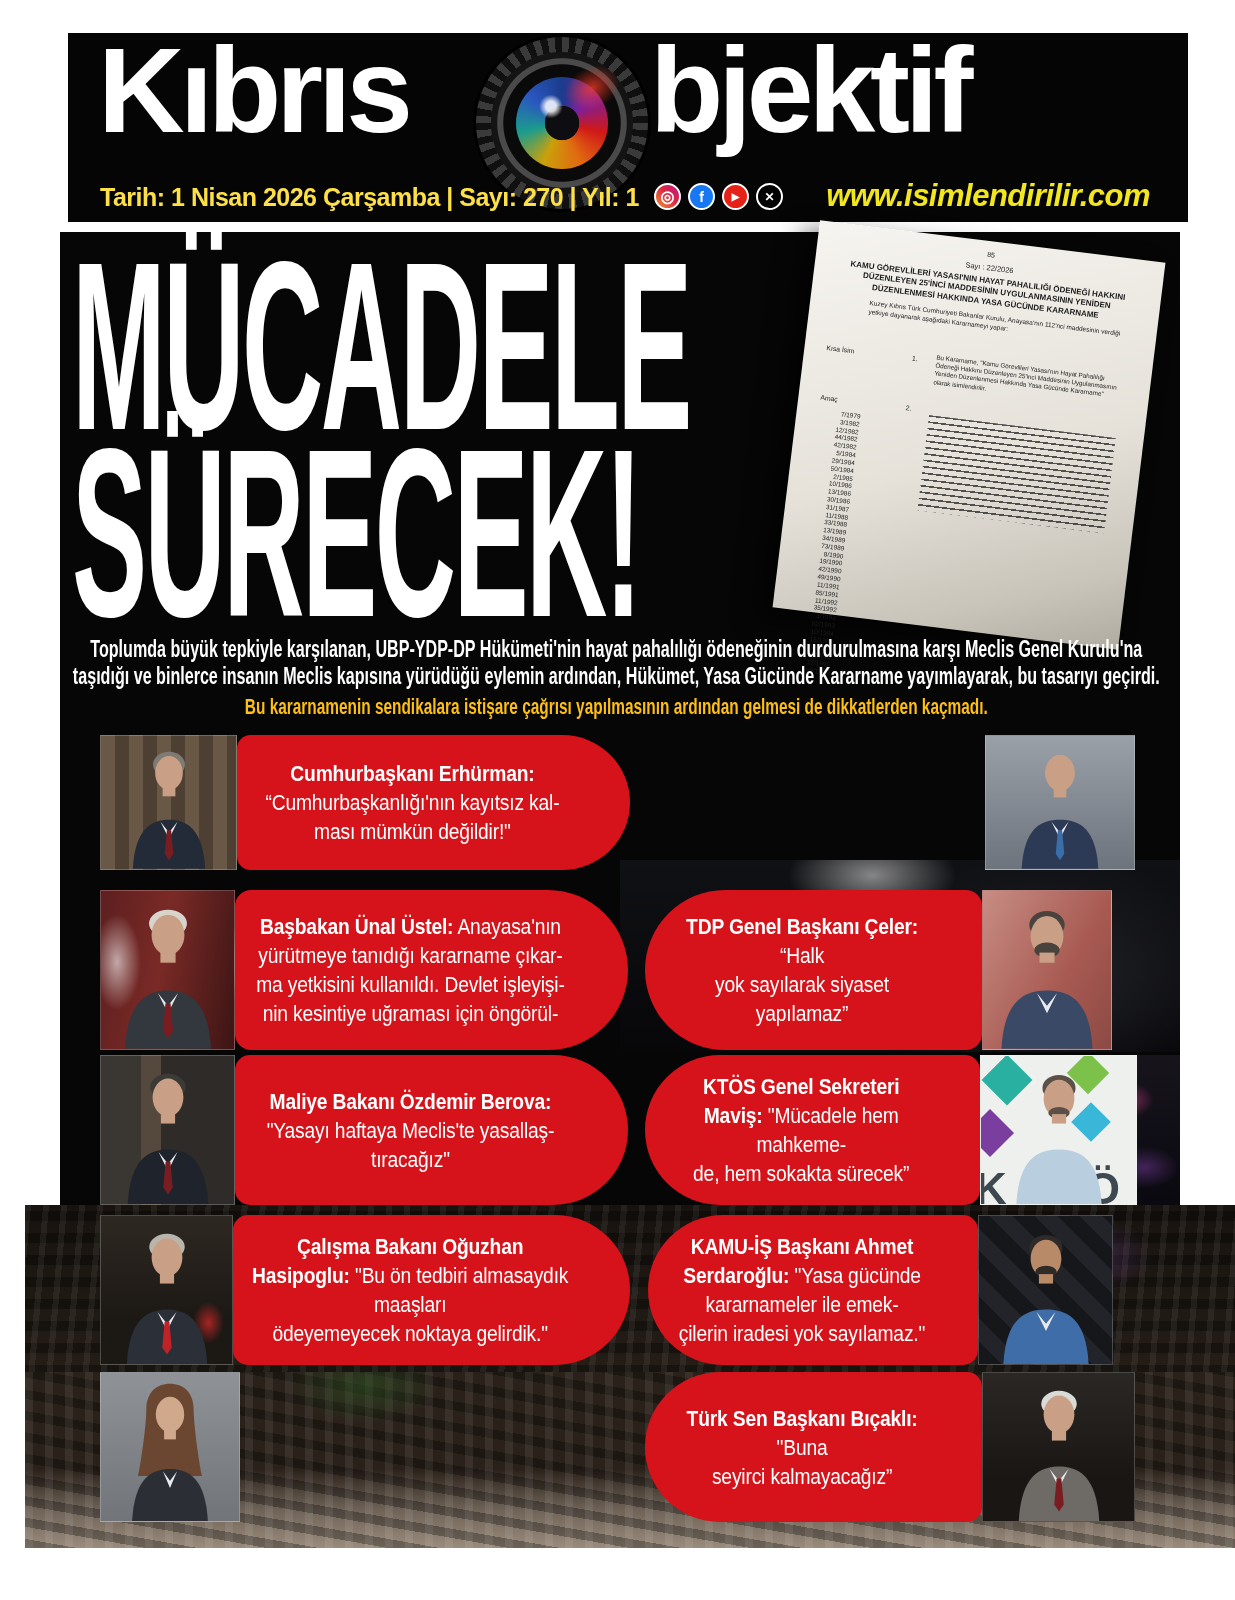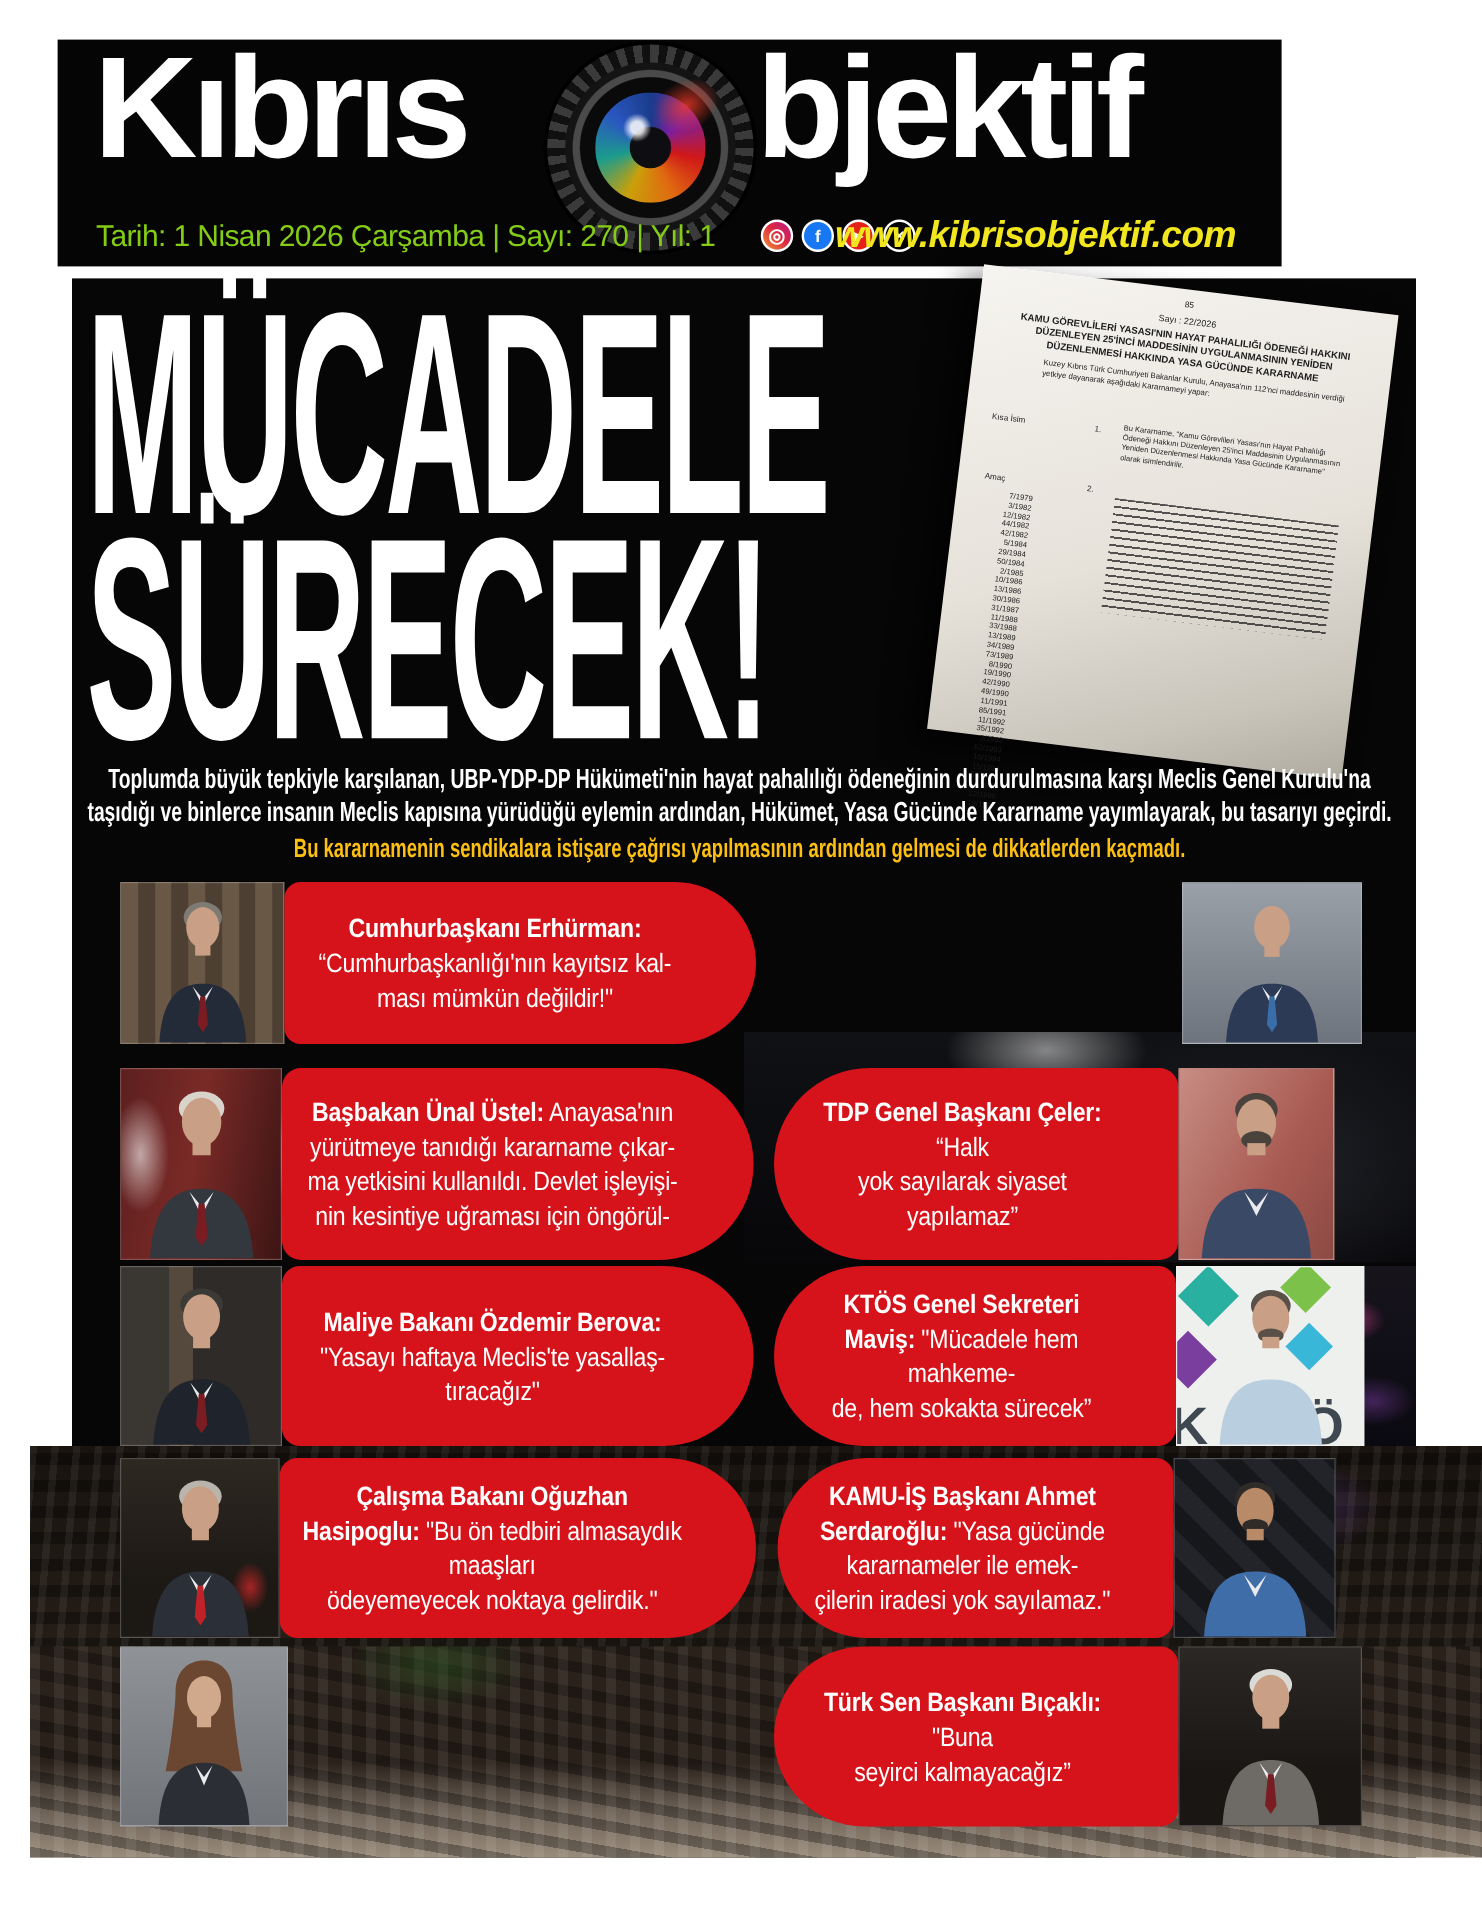--- a/index.html
+++ b/index.html
@@ -1,35 +1,35 @@
 <!DOCTYPE html>
 <html><head>
 <meta charset="utf-8">
 <style>
   html,body{margin:0;padding:0;background:#fff;}
   .canvas{position:relative;width:1235px;height:1600px;background:#fff;overflow:hidden;
           font-family:"Liberation Sans",sans-serif;}
   
-  .header{position:absolute;left:48px;top:33px;width:1020px;height:189px;background:#050505;}
+  .header{position:absolute;left:68px;top:33px;width:1120px;height:189px;background:#050505;}
   .mast-left{position:absolute;left:30px;top:-12px;font-size:120px;font-weight:bold;color:#fff;
              letter-spacing:-5px;}
   .mast-right{position:absolute;left:582px;top:-12px;font-size:120px;font-weight:bold;color:#fff;
              letter-spacing:-5px;text-align:center;}
   .lens{position:absolute;left:408px;top:4px;width:172px;height:172px;border-radius:50%;
         background:repeating-conic-gradient(#3a3a3a 0 5deg,#101010 5deg 10deg);
         box-shadow:0 0 0 3px #000;}
   .lens-b{position:absolute;inset:9%;border-radius:50%;
         background:radial-gradient(circle,#1a1a1a 0 40%,#0a0a0a 41% 58%,#4a4a4a 59% 64%,#141414 65% 78%,#555 79% 84%,#0c0c0c 85%);}
   .iris{position:absolute;inset:23%;border-radius:50%;
         background:radial-gradient(circle at 38% 32%,rgba(255,255,255,.85) 0 6%,transparent 14%),
                    radial-gradient(circle,#0d0d12 0 26%,transparent 27%),
                    conic-gradient(#1b3c8c,#7a1fa0,#d01818,#e06a10,#caa00a,#1b9c8c,#2a57c0,#1b3c8c);}
   .iris:after{content:"";position:absolute;right:-12%;top:-10%;width:60%;height:45%;
         background:radial-gradient(closest-side,rgba(255,60,40,.75),transparent);transform:rotate(-25deg);}
-  .dateline{position:absolute;left:32px;bottom:10px;font-size:25px;color:#84cc16;letter-spacing:-.5px;}
+  .dateline{position:absolute;left:32px;bottom:10px;font-size:25px;color:#fde047;letter-spacing:-.5px;font-weight:bold;}
   .socials{position:absolute;left:586px;bottom:12px;display:flex;gap:7px;}
   .soc{width:27px;height:27px;border-radius:50%;border:2px solid #fff;box-sizing:border-box;
        display:inline-flex;align-items:center;justify-content:center;color:#fff;font-size:14px;font-weight:bold;}
   .soc.ig{background:linear-gradient(45deg,#f09433,#dc2743 55%,#bc1888);}
   .soc.ig:before{content:"◎";font-size:16px;}
   .soc.fb{background:#1877f2;}.soc.fb:before{content:"f";}
   .soc.yt{background:#e62117;}.soc.yt:before{content:"▶";font-size:10px;}
   .soc.x{background:#000;}.soc.x:before{content:"✕";font-size:12px;}
   .website{position:absolute;right:38px;bottom:8px;font-size:31px;font-weight:bold;font-style:italic;
            color:#f2e61e;letter-spacing:-.5px;}
@@ -134,21 +134,21 @@
       <div class="iris"></div>
     </div>
     <div class="mast-right">bjektif</div>
     <div class="dateline">Tarih: 1 Nisan 2026 Çarşamba | Sayı: 270 | Yıl: 1</div>
     <div class="socials">
       <span class="soc ig"></span>
       <span class="soc fb"></span>
       <span class="soc yt"></span>
       <span class="soc x"></span>
     </div>
-    <div class="website">www.kibrisobjektif.com</div>
+    <div class="website">www.isimlendirilir.com</div>
   </div>
 
   <div class="bodyblk">
 
     <div class="hl"><span>MÜCADELE</span><br><span>SÜRECEK!</span></div>
 
     <div class="paper">
       <div class="pno">85</div>
       <div class="sayi">Sayı : 22/2026</div>
       <div class="ptitle">KAMU GÖREVLİLERİ YASASI'NIN HAYAT PAHALILIĞI ÖDENEĞİ HAKKINI DÜZENLEYEN 25'İNCİ MADDESİNİN UYGULANMASININ YENİDEN DÜZENLENMESİ HAKKINDA YASA GÜCÜNDE KARARNAME</div>

